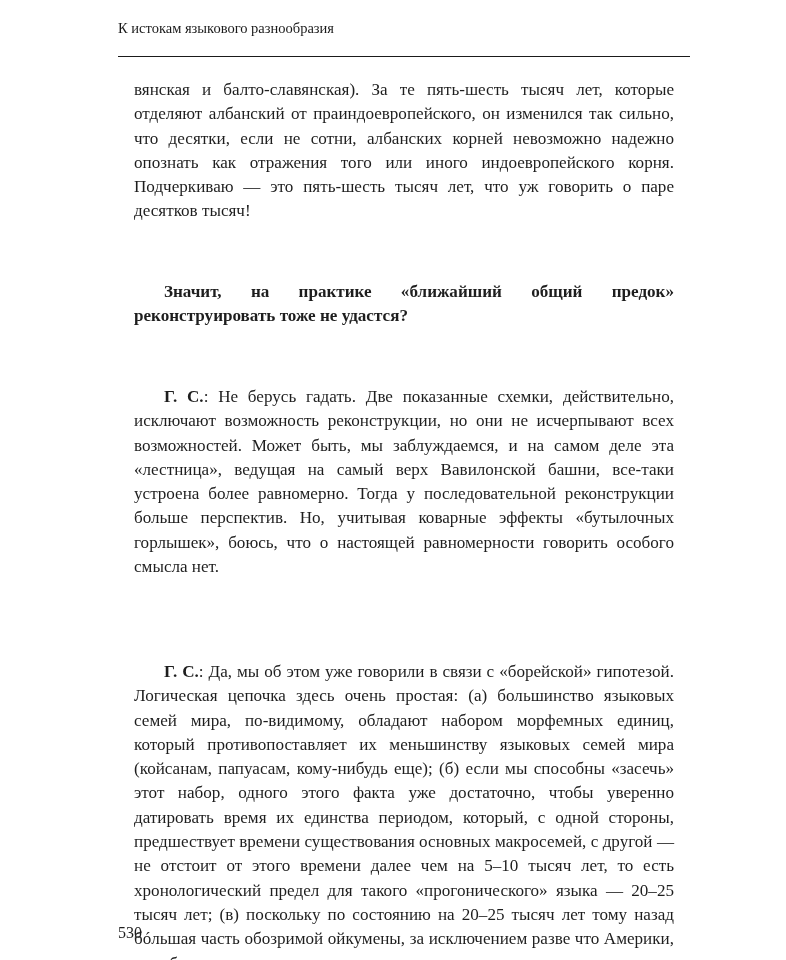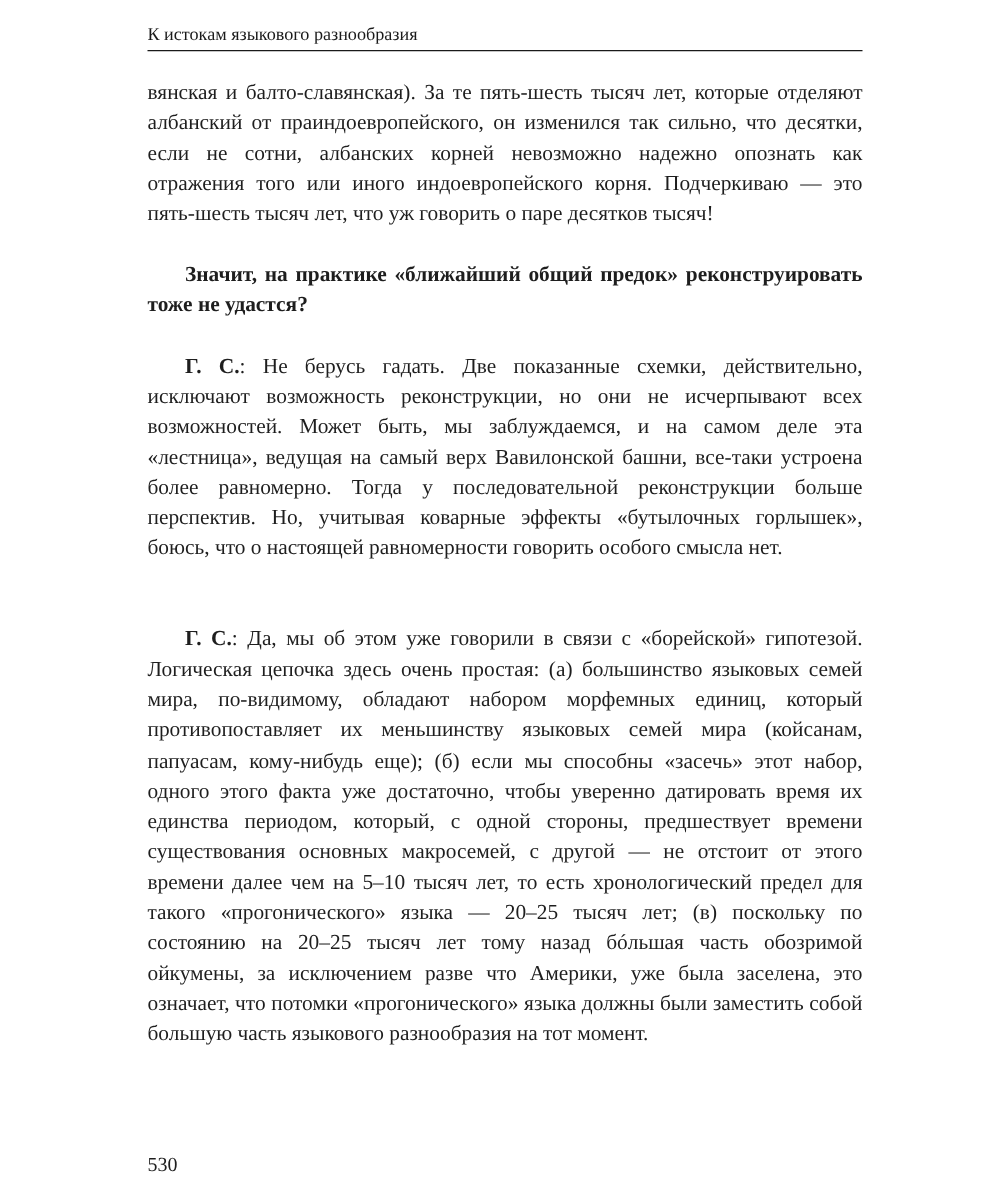--- a/index.html
+++ b/index.html
@@ -1,23 +1,23 @@
 <!DOCTYPE html>
 <html><head>
 <meta charset="utf-8">
 <style>
   html, body { margin: 0; padding: 0; background: #ffffff; }
   body { width: 786px; height: 960px; position: relative; overflow: hidden;
          font-family: "Liberation Serif", "DejaVu Serif", serif; color: #1e1e1e; }
   .page { position: absolute; left: 118px; top: 0; width: 572px; }
   .running-head { position: absolute; left: 0; top: 19px; width: 572px;
                   font-size: 14.5px; line-height: 18px; color: #1a1a1a;
-                  padding-bottom: 3px; border-bottom: 1.2px solid #1a1a1a; }
+                  padding-bottom: 19px; border-bottom: 1.2px solid #1a1a1a; }
   .body { position: absolute; left: 0; top: 62px; width: 572px; }
-  p { margin: 0; font-size: 17.1px; line-height: 24.3px; text-align: justify;
+  p { margin: 16px; font-size: 17.1px; line-height: 24.3px; text-align: justify;
       text-indent: 30px; hyphens: manual; }
   p.first { text-indent: 0; }
   p.q { font-weight: bold; }
   .gap { height: 24.3px; }
   .speaker { font-weight: bold; }
   .folio { position: absolute; left: 118px; top: 924px; font-size: 16px; color: #1e1e1e; }
 </style>
 </head>
 <body>
 

